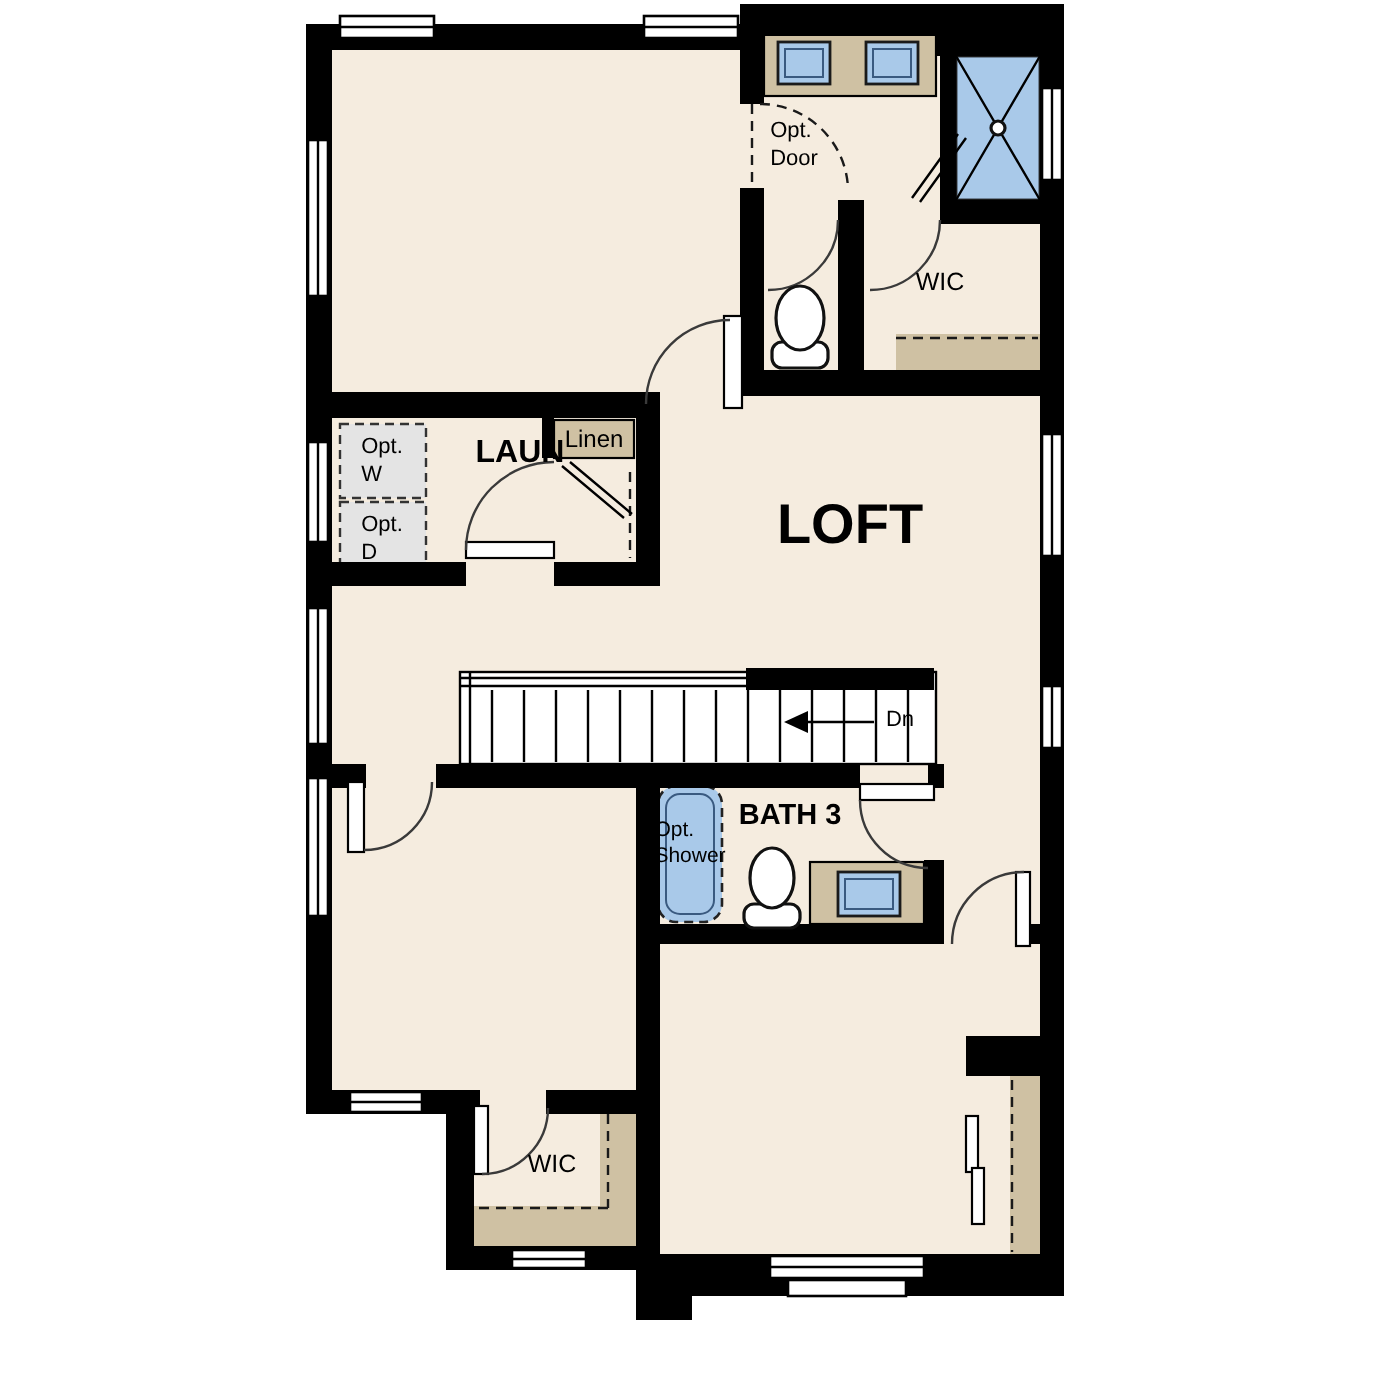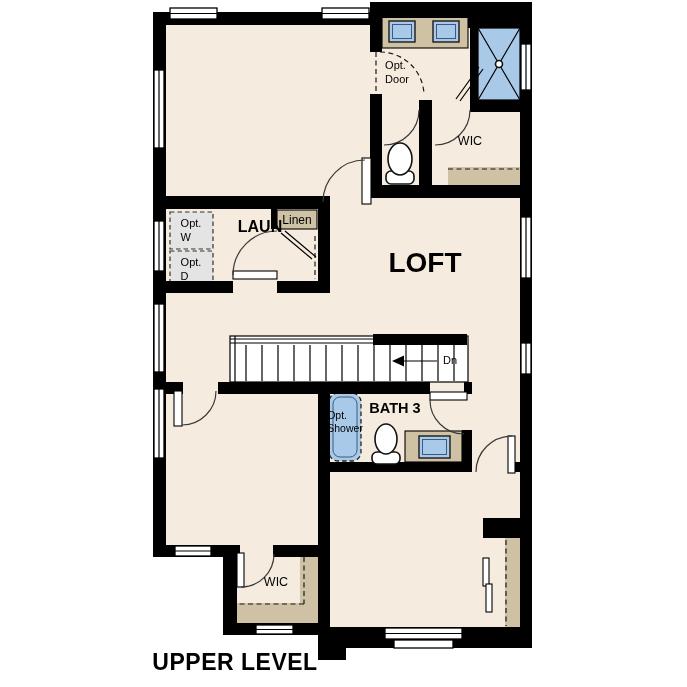--- a/index.html
+++ b/index.html
@@ -201,14 +201,13 @@
   <div class="lbl two" style="left:191px;top:270px;font-size:11px;">
     <span>Opt.</span>
     <span>D</span>
   </div>
   <div class="lbl two" style="left:345px;top:422px;font-size:10.5px;">
     <span>Opt.</span>
     <span>Shower</span>
   </div>
 
   <div class="lbl" style="left:450px;top:361px;font-size:11px;">Dn</div>
-  <div class="lbl b" style="left:235px;top:662px;font-size:23px;letter-spacing:0.5px;">UPPER LEVEL</div>
 </div>
 
 </body></html>

